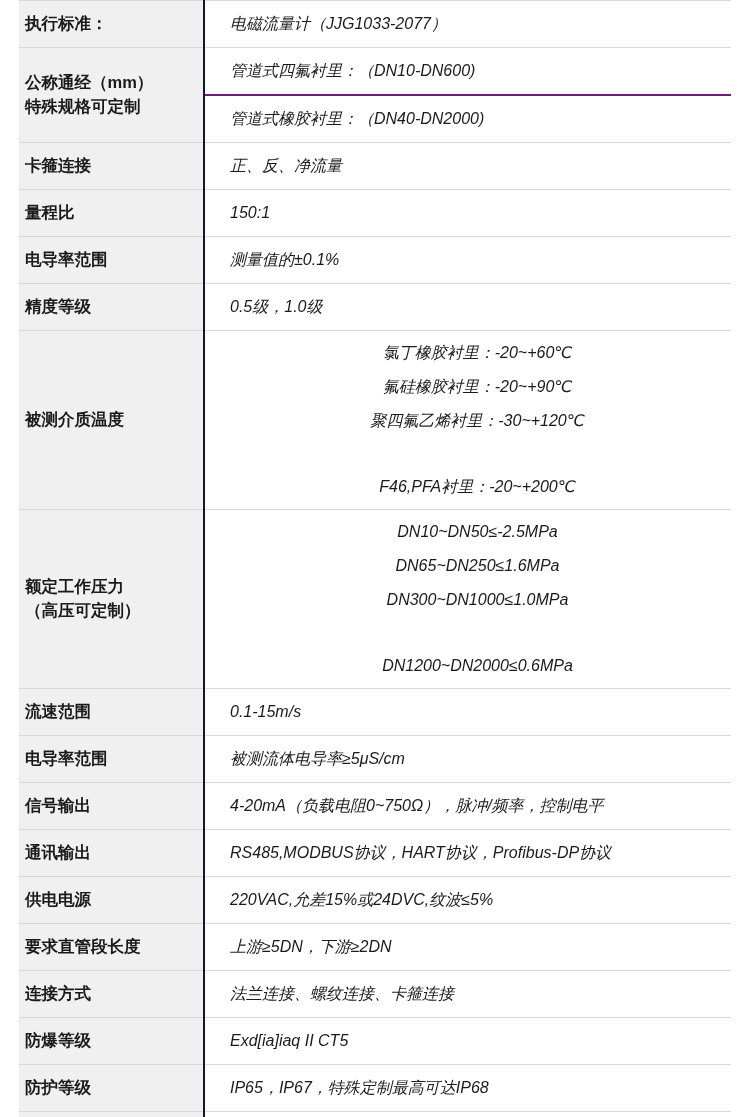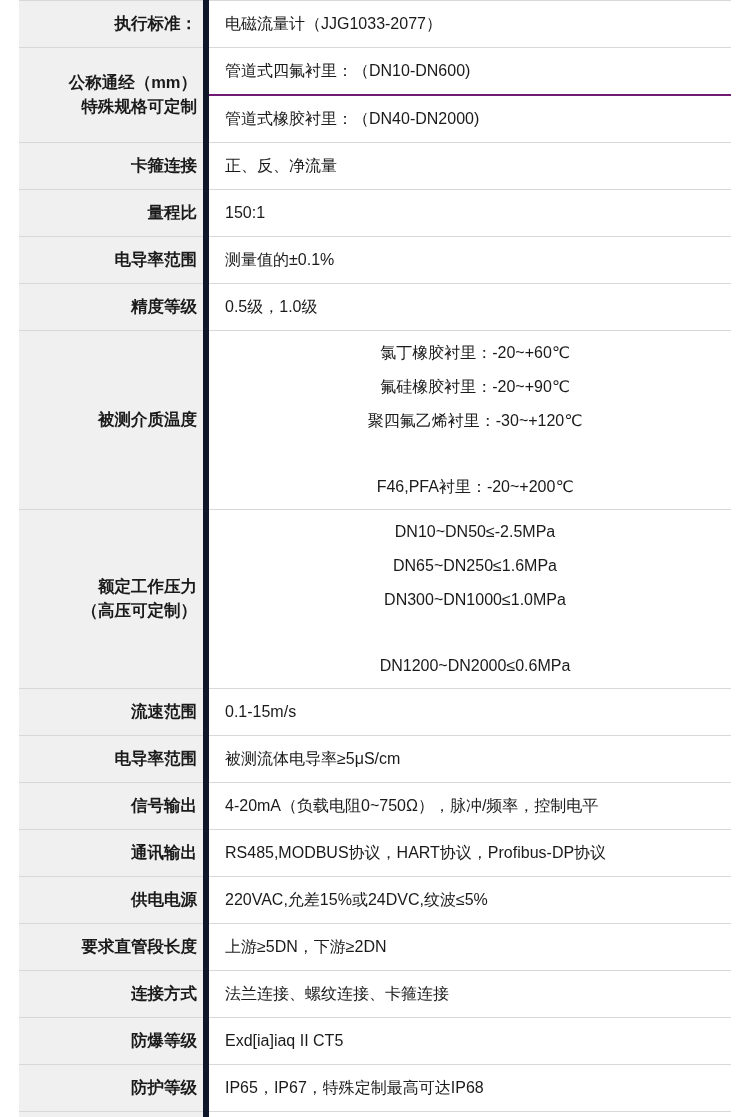--- a/index.html
+++ b/index.html
@@ -19,37 +19,38 @@
     margin: 0 auto;
     border-collapse: collapse;
     table-layout: fixed;
   }
   .spec-table tr {
     border-bottom: 1px solid #d8d8d8;
   }
   td.label-cell {
     width: 172px;
     background: #f0f0f0;
-    text-align: right;
+    text-align: left;
     vertical-align: middle;
     font-size: 16.5px;
     font-weight: bold;
     color: #1a1a1a;
     padding: 9px 6px;
     line-height: 1.45;
-    border-right: 6px solid #0f172a;
+    border-right: 2px solid #0f172a;
   }
   td.value-cell {
     background: #ffffff;
     text-align: left;
     vertical-align: middle;
     font-size: 16px;
     color: #1a1a1a;
-    padding: 11px 6px 11px 16px;
+    padding: 11px 6px 11px 25px;
     line-height: 1.5;
+    font-style: italic;
   }
   td.value-cell.multi {
     padding-top: 8px;
     padding-bottom: 8px;
   }
   .value-line {
     padding: 5px 0;
     white-space: nowrap;
     text-align: center;
   }

